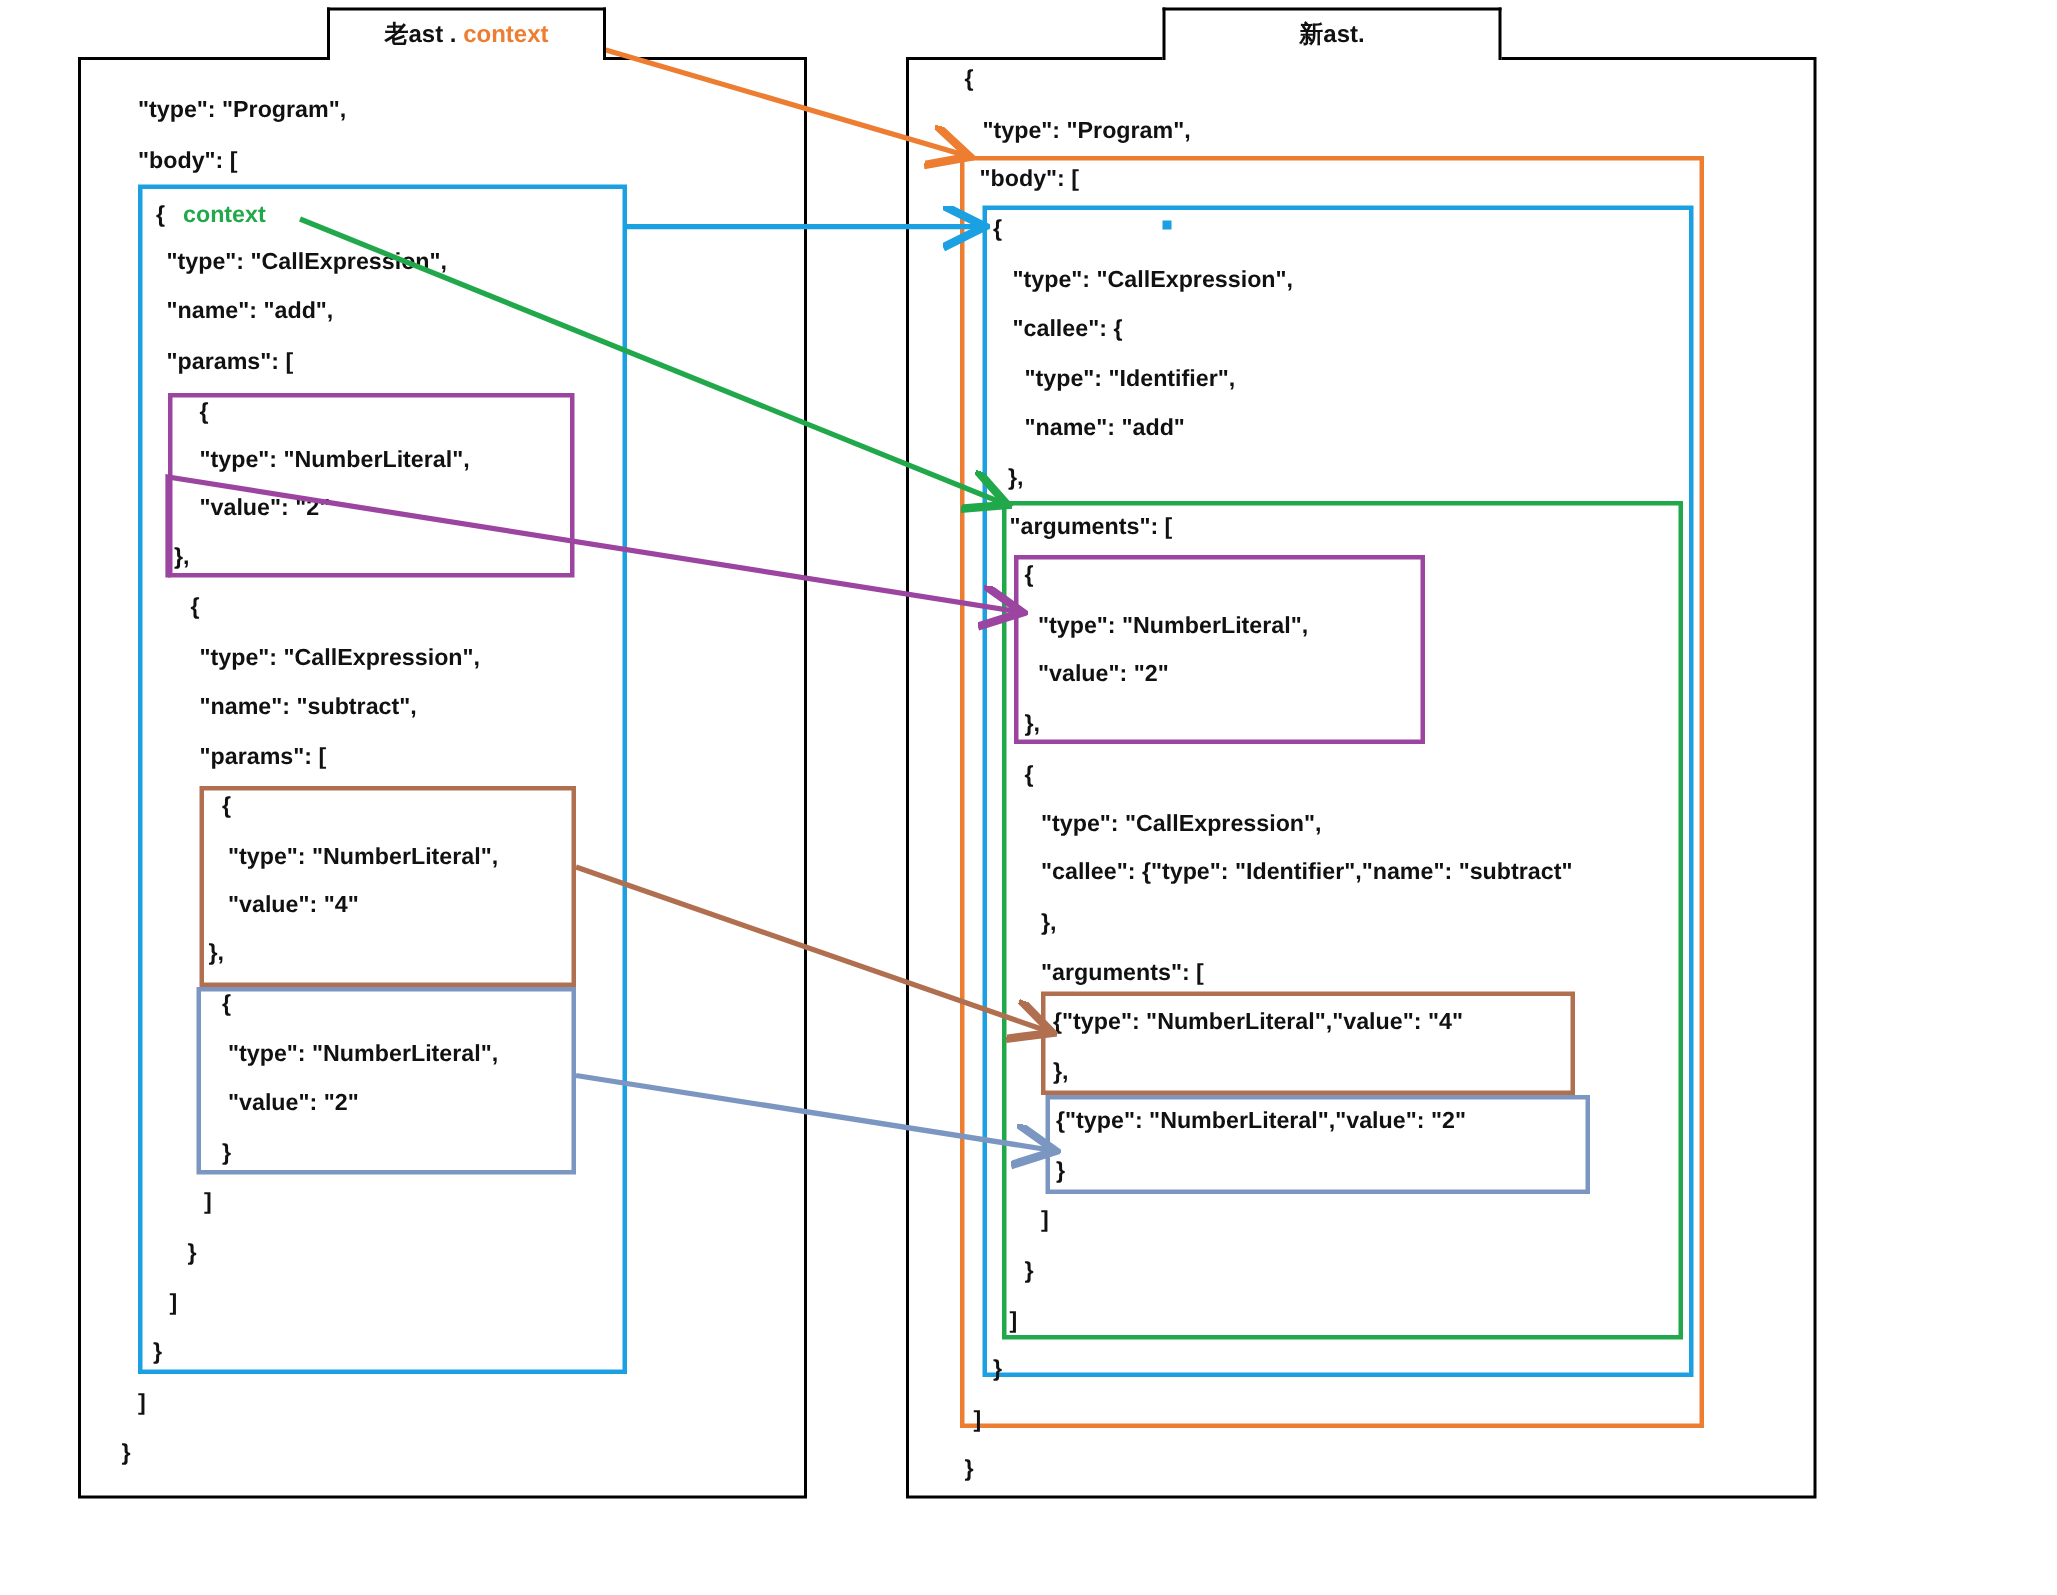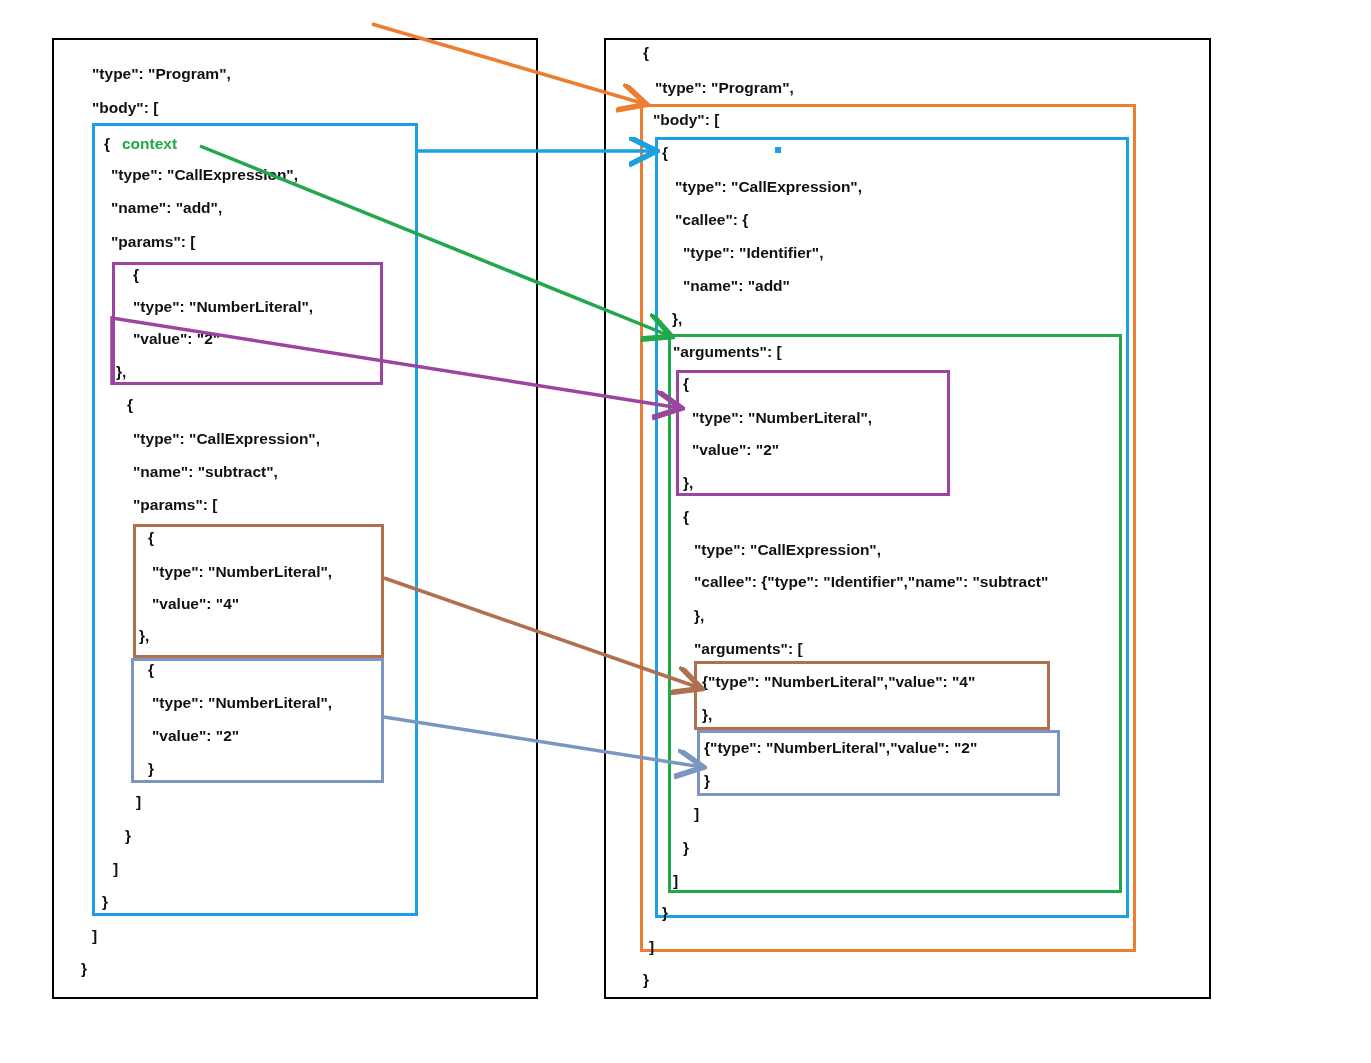--- a/index.html
+++ b/index.html
@@ -96,20 +96,26 @@
   .kw-green { color: #21A84B; }
 </style>
 </head>
 <body>
 
 <div id="stage">
 
   <div class="panel" id="panel-left"></div>
   <div class="panel" id="panel-right"></div>
 
+  <div class="title-tab" id="title-left">
+    <span class="title-text"><span>老ast . </span><span class="title-accent">context</span></span>
+  </div>
+  <div class="title-tab" id="title-right">
+    <span class="title-text">新ast.</span>
+  </div>
 
   <div class="hbox hb-blue" style="left:92px;  top:123px; width:326px; height:793px;"></div>
   <div class="hbox hb-purple" style="left:112px; top:262px; width:271px; height:123px;"></div>
   <div class="hbox hb-brown" style="left:133px; top:524px; width:251px; height:134px;"></div>
   <div class="hbox hb-gray" style="left:131px; top:658px; width:253px; height:125px;"></div>
 
   <div class="hbox hb-orange" style="left:640px; top:104px; width:496px; height:848px;"></div>
   <div class="hbox hb-blue" style="left:655px; top:137px; width:474px; height:781px;"></div>
   <div class="hbox hb-green" style="left:668px; top:334px; width:454px; height:559px;"></div>
   <div class="hbox hb-purple" style="left:676px; top:370px; width:274px; height:126px;"></div>

